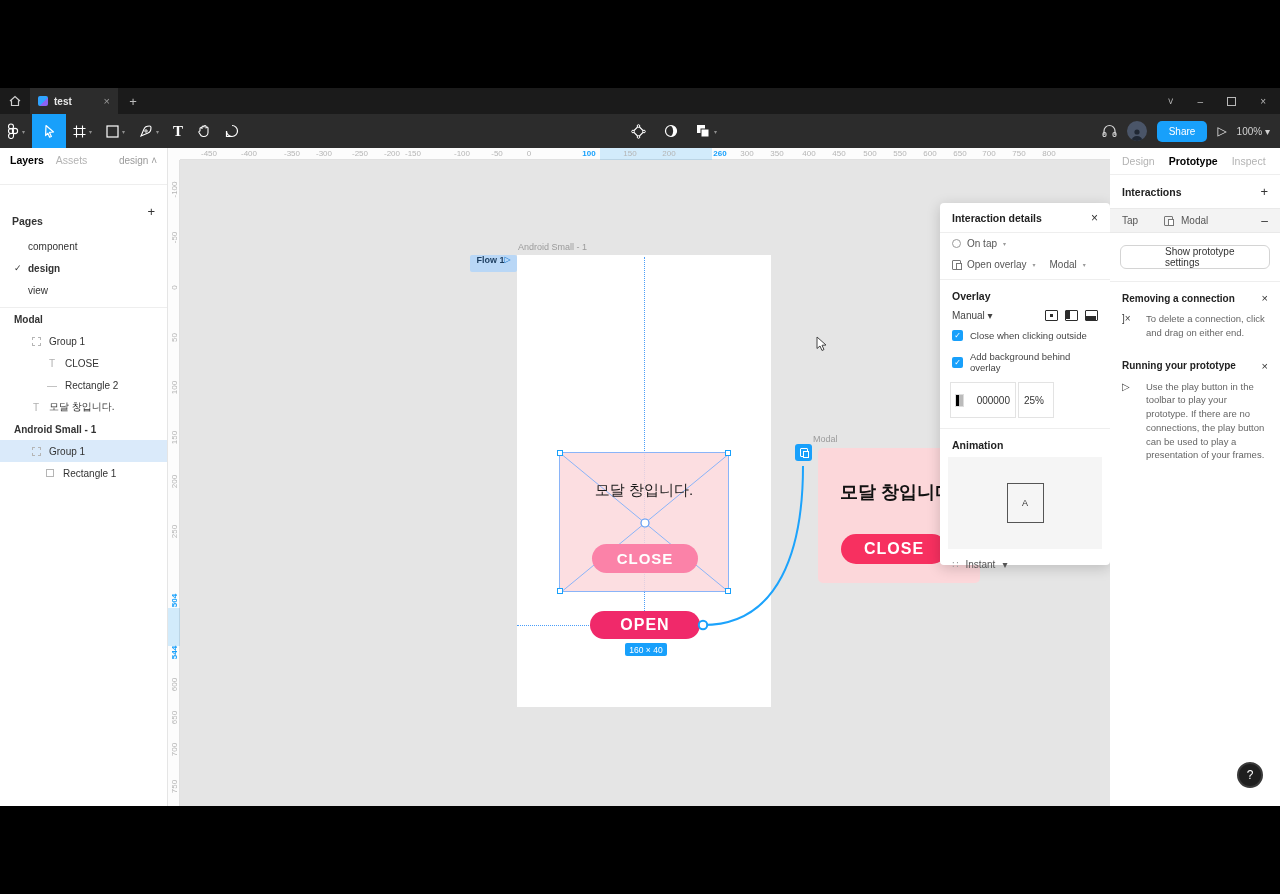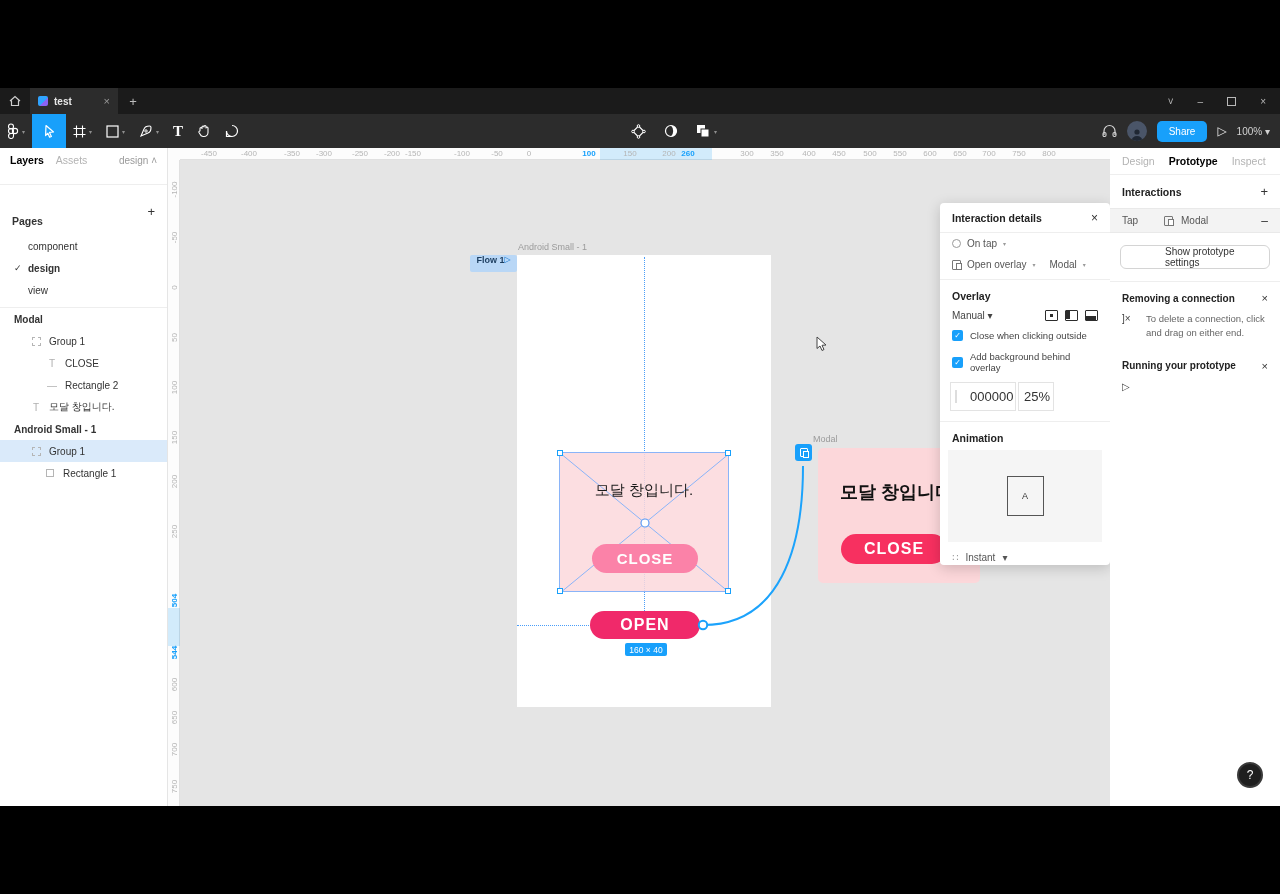--- a/index.html
+++ b/index.html
@@ -113,21 +113,21 @@
   .psec { padding:6px 12px 4px 12px; font-size:10.5px; font-weight:bold; color:#222; }
   .manual-row { display:flex; align-items:center; padding:4px 12px; }
   .pos-icons { margin-left:auto; display:flex; gap:7px; }
   .pos-ic { width:13px; height:11px; border:1.5px solid #2c2c2c; border-radius:1px; position:relative; }
   .pos-ic.center:after { content:""; position:absolute; left:3.5px; top:2.5px; width:3px; height:3px; background:#2c2c2c; }
   .pos-ic.left:after { content:""; position:absolute; left:0; top:0; width:4px; height:8px; background:#2c2c2c; }
   .pos-ic.bottom:after { content:""; position:absolute; left:0; bottom:0; width:10px; height:4px; background:#2c2c2c; }
   .chk-row { display:flex; align-items:center; gap:7px; padding:5px 12px; color:#444; font-size:9.5px; }
   .bluechk { width:11px; height:11px; background:#18a0fb; border-radius:2px; color:#fff; font-size:8px; display:flex; align-items:center; justify-content:center; flex:0 0 11px; }
   .color-row { display:flex; gap:2px; padding:4px 8px 6px 10px; }
-  .field { height:29px; border:1px solid #e3e3e3; display:flex; align-items:center; padding:0 5px; gap:14px; font-size:13px; color:#333; }
+  .field { height:36px; border:1px solid #e3e3e3; display:flex; align-items:center; padding:0 5px; gap:14px; font-size:10px; color:#333; }
   .swatch { width:11px; height:11px; background:linear-gradient(90deg,#000 50%,#bbb 50%); outline:1px solid #ddd; }
   .anim-preview { margin:2px 8px; height:92px; background:#f5f5f5; display:flex; align-items:center; justify-content:center; }
   .anim-a { width:37px; height:40px; border:1.5px solid #555; display:flex; align-items:center; justify-content:center; font-size:9px; color:#333; background:#f5f5f5; }
   .instant-row { display:flex; align-items:center; gap:7px; padding:8px 12px; color:#555; }
   .instant-ic { color:#9a9a9a; font-size:10px; }
 
   
   .rp-tabs { height:27px; display:flex; align-items:center; gap:14px; padding:0 12px; border-bottom:1px solid #eee; }
   .rp-tab { color:#b3b3b3; font-size:10.5px; }
   .rp-tab.active { color:#000; font-weight:bold; }
@@ -348,21 +348,21 @@
               <span class="rlabel" style="left: 144px;">-300</span>
               <span class="rlabel" style="left: 180px;">-250</span>
               <span class="rlabel" style="left: 212px;">-200</span>
               <span class="rlabel" style="left: 233px;">-150</span>
               <span class="rlabel" style="left: 282px;">-100</span>
               <span class="rlabel" style="left: 317px;">-50</span>
               <span class="rlabel" style="left: 349px;">0</span>
               <span class="rlabel hl" style="left: 409px;">100</span>
               <span class="rlabel" style="left: 450px;">150</span>
               <span class="rlabel" style="left: 489px;">200</span>
-              <span class="rlabel hl" style="left: 508px;">260</span>
+              <span class="rlabel hl" style="left: 540px;">260</span>
               <span class="rlabel" style="left: 567px;">300</span>
               <span class="rlabel" style="left: 597px;">350</span>
               <span class="rlabel" style="left: 629px;">400</span>
               <span class="rlabel" style="left: 659px;">450</span>
               <span class="rlabel" style="left: 690px;">500</span>
               <span class="rlabel" style="left: 720px;">550</span>
               <span class="rlabel" style="left: 750px;">600</span>
               <span class="rlabel" style="left: 780px;">650</span>
               <span class="rlabel" style="left: 809px;">700</span>
               <span class="rlabel" style="left: 839px;">750</span>
@@ -516,20 +516,21 @@
             <span class="tip-tx">To delete a connection, click and drag on either end.</span>
           </div>
         </div>
         <div class="tip">
           <div class="tip-h">
             <span class="t">Running your prototype</span>
             <span class="x">×</span>
           </div>
           <div class="tip-b">
             <span class="tip-ic">▷</span>
+            <span class="tip-tx">Use the play button in the toolbar to play your prototype. If there are no connections, the play button can be used to play a presentation of your frames.</span>
           </div>
         </div>
       </div>
     </div>
 
     <div class="help-btn">?</div>
 
     <svg class="cursor" width="14" height="16" viewBox="0 0 14 16">
       <path d="M2 1 L2 12.5 L5 10 L7 14.5 L9 13.5 L7 9.3 L11 9 Z" fill="#fff" stroke="#444" stroke-width="1"></path>
     </svg>

